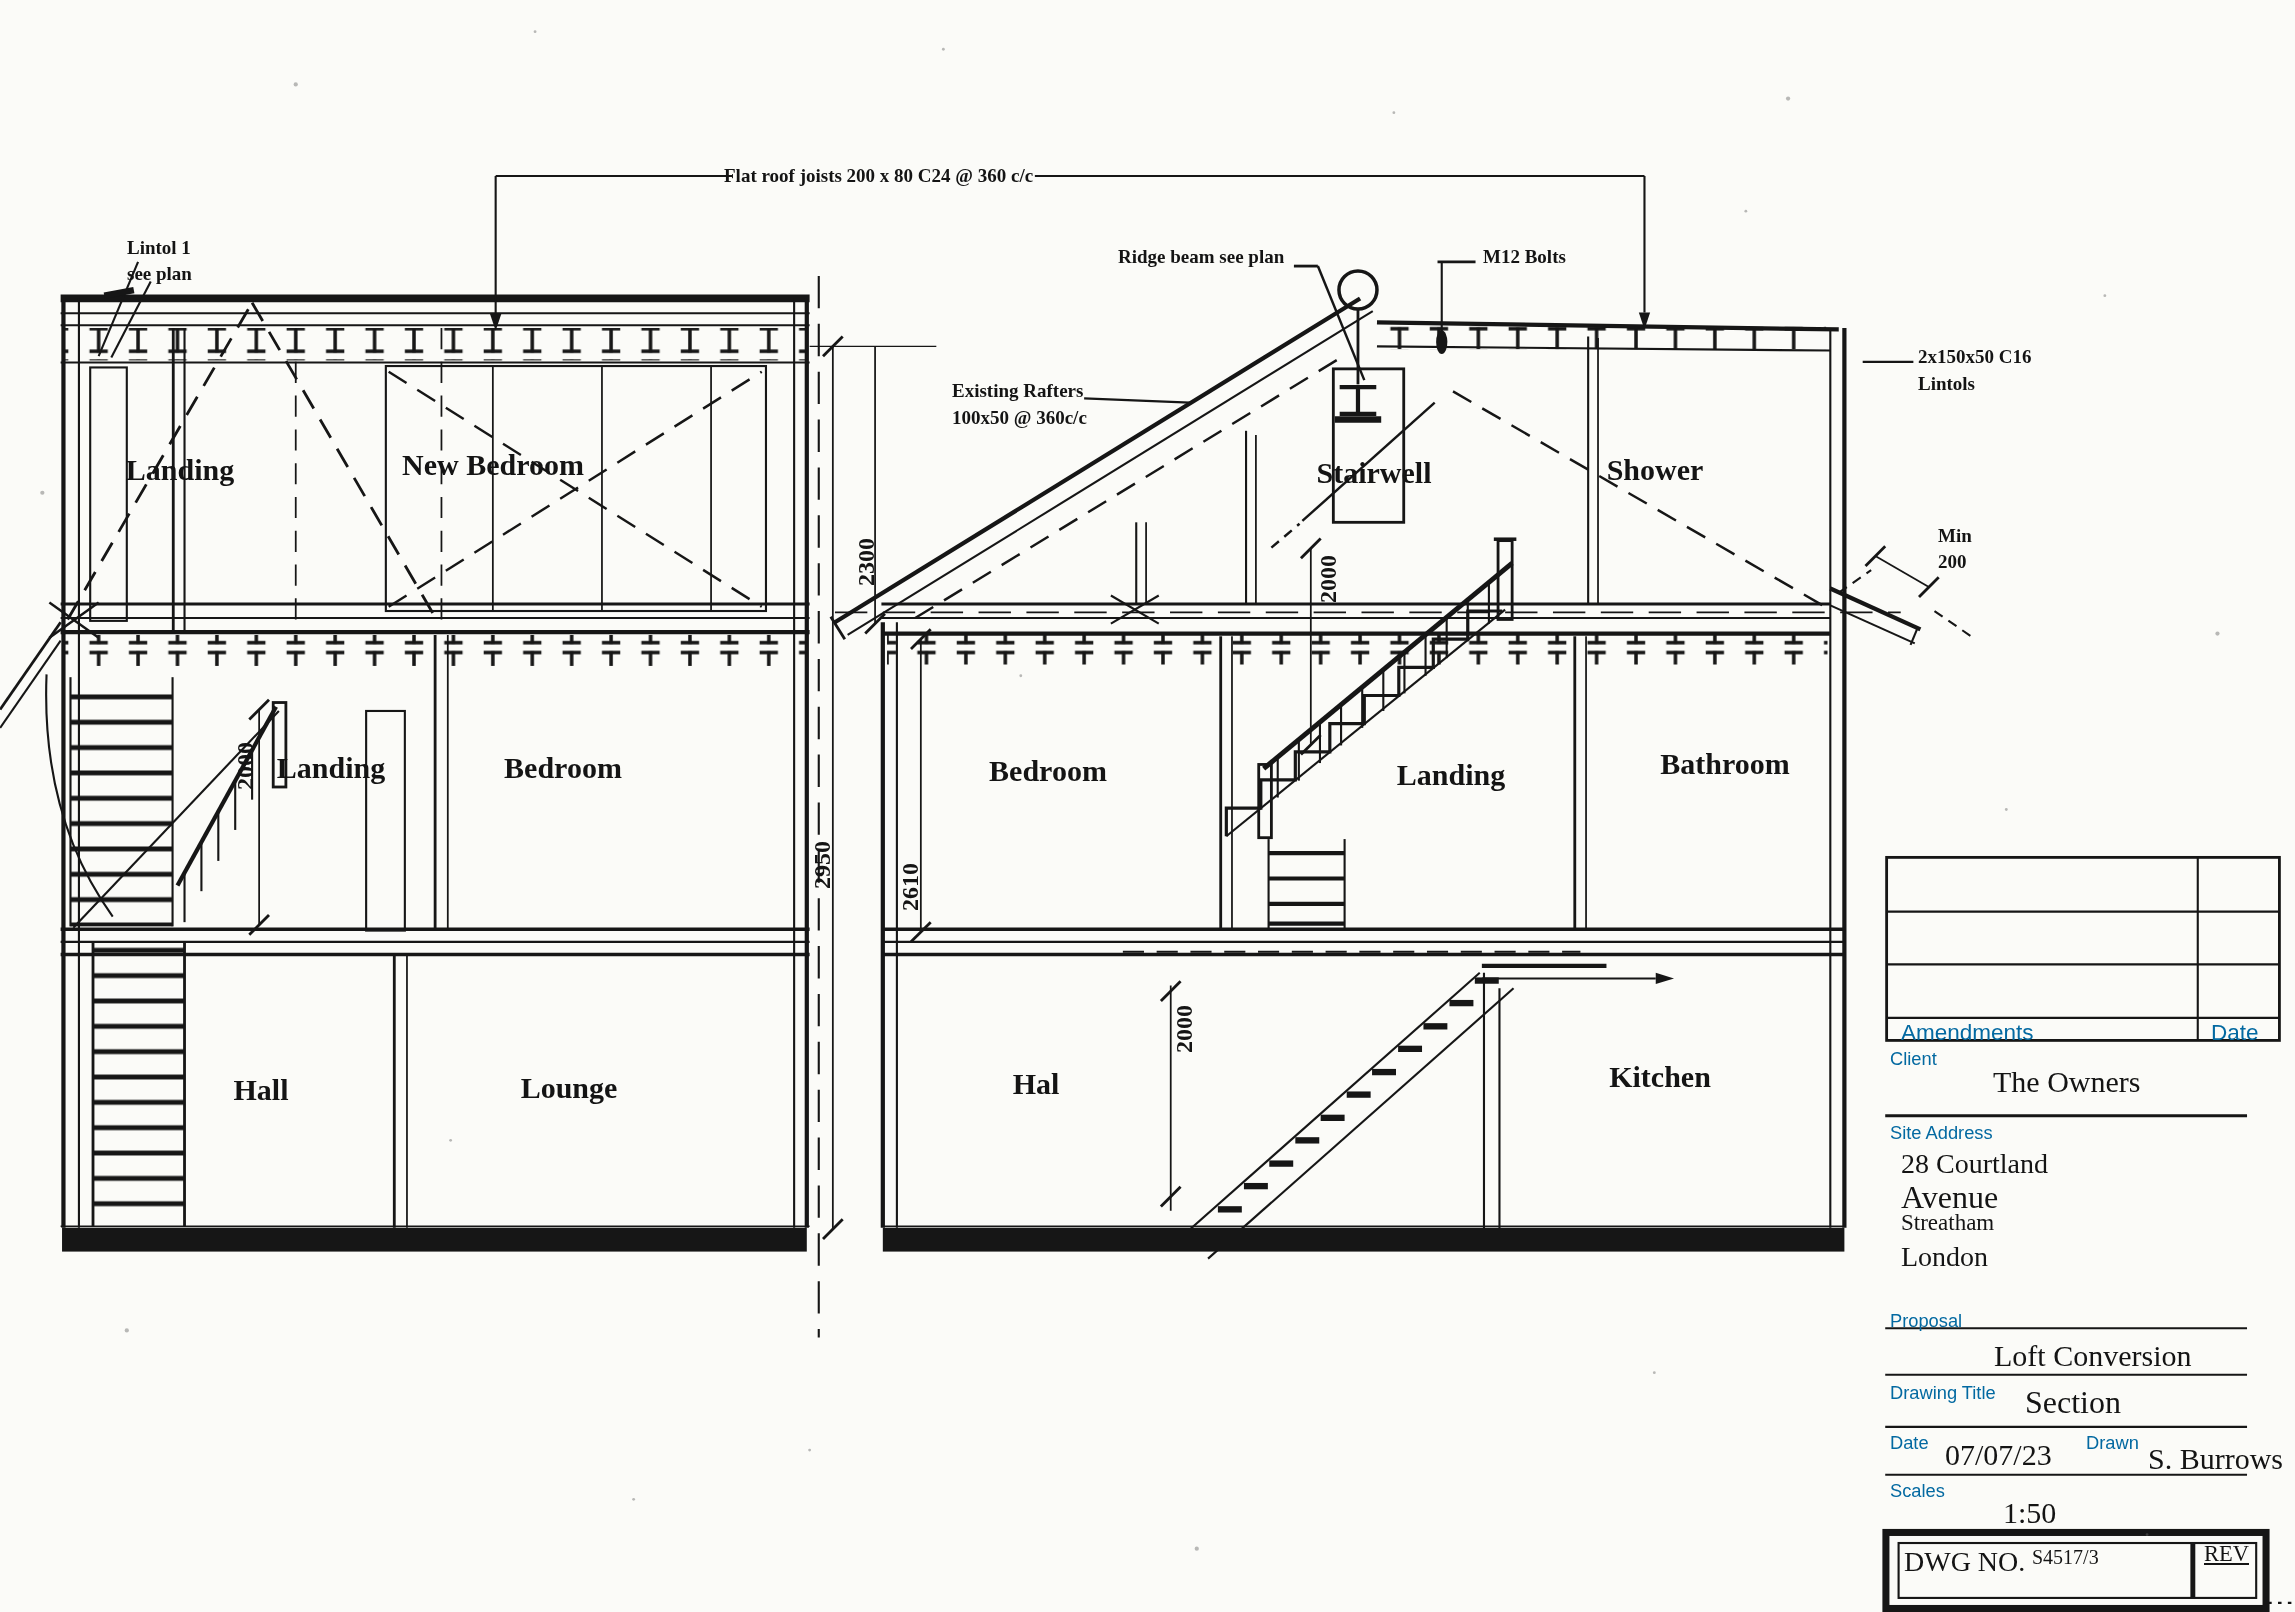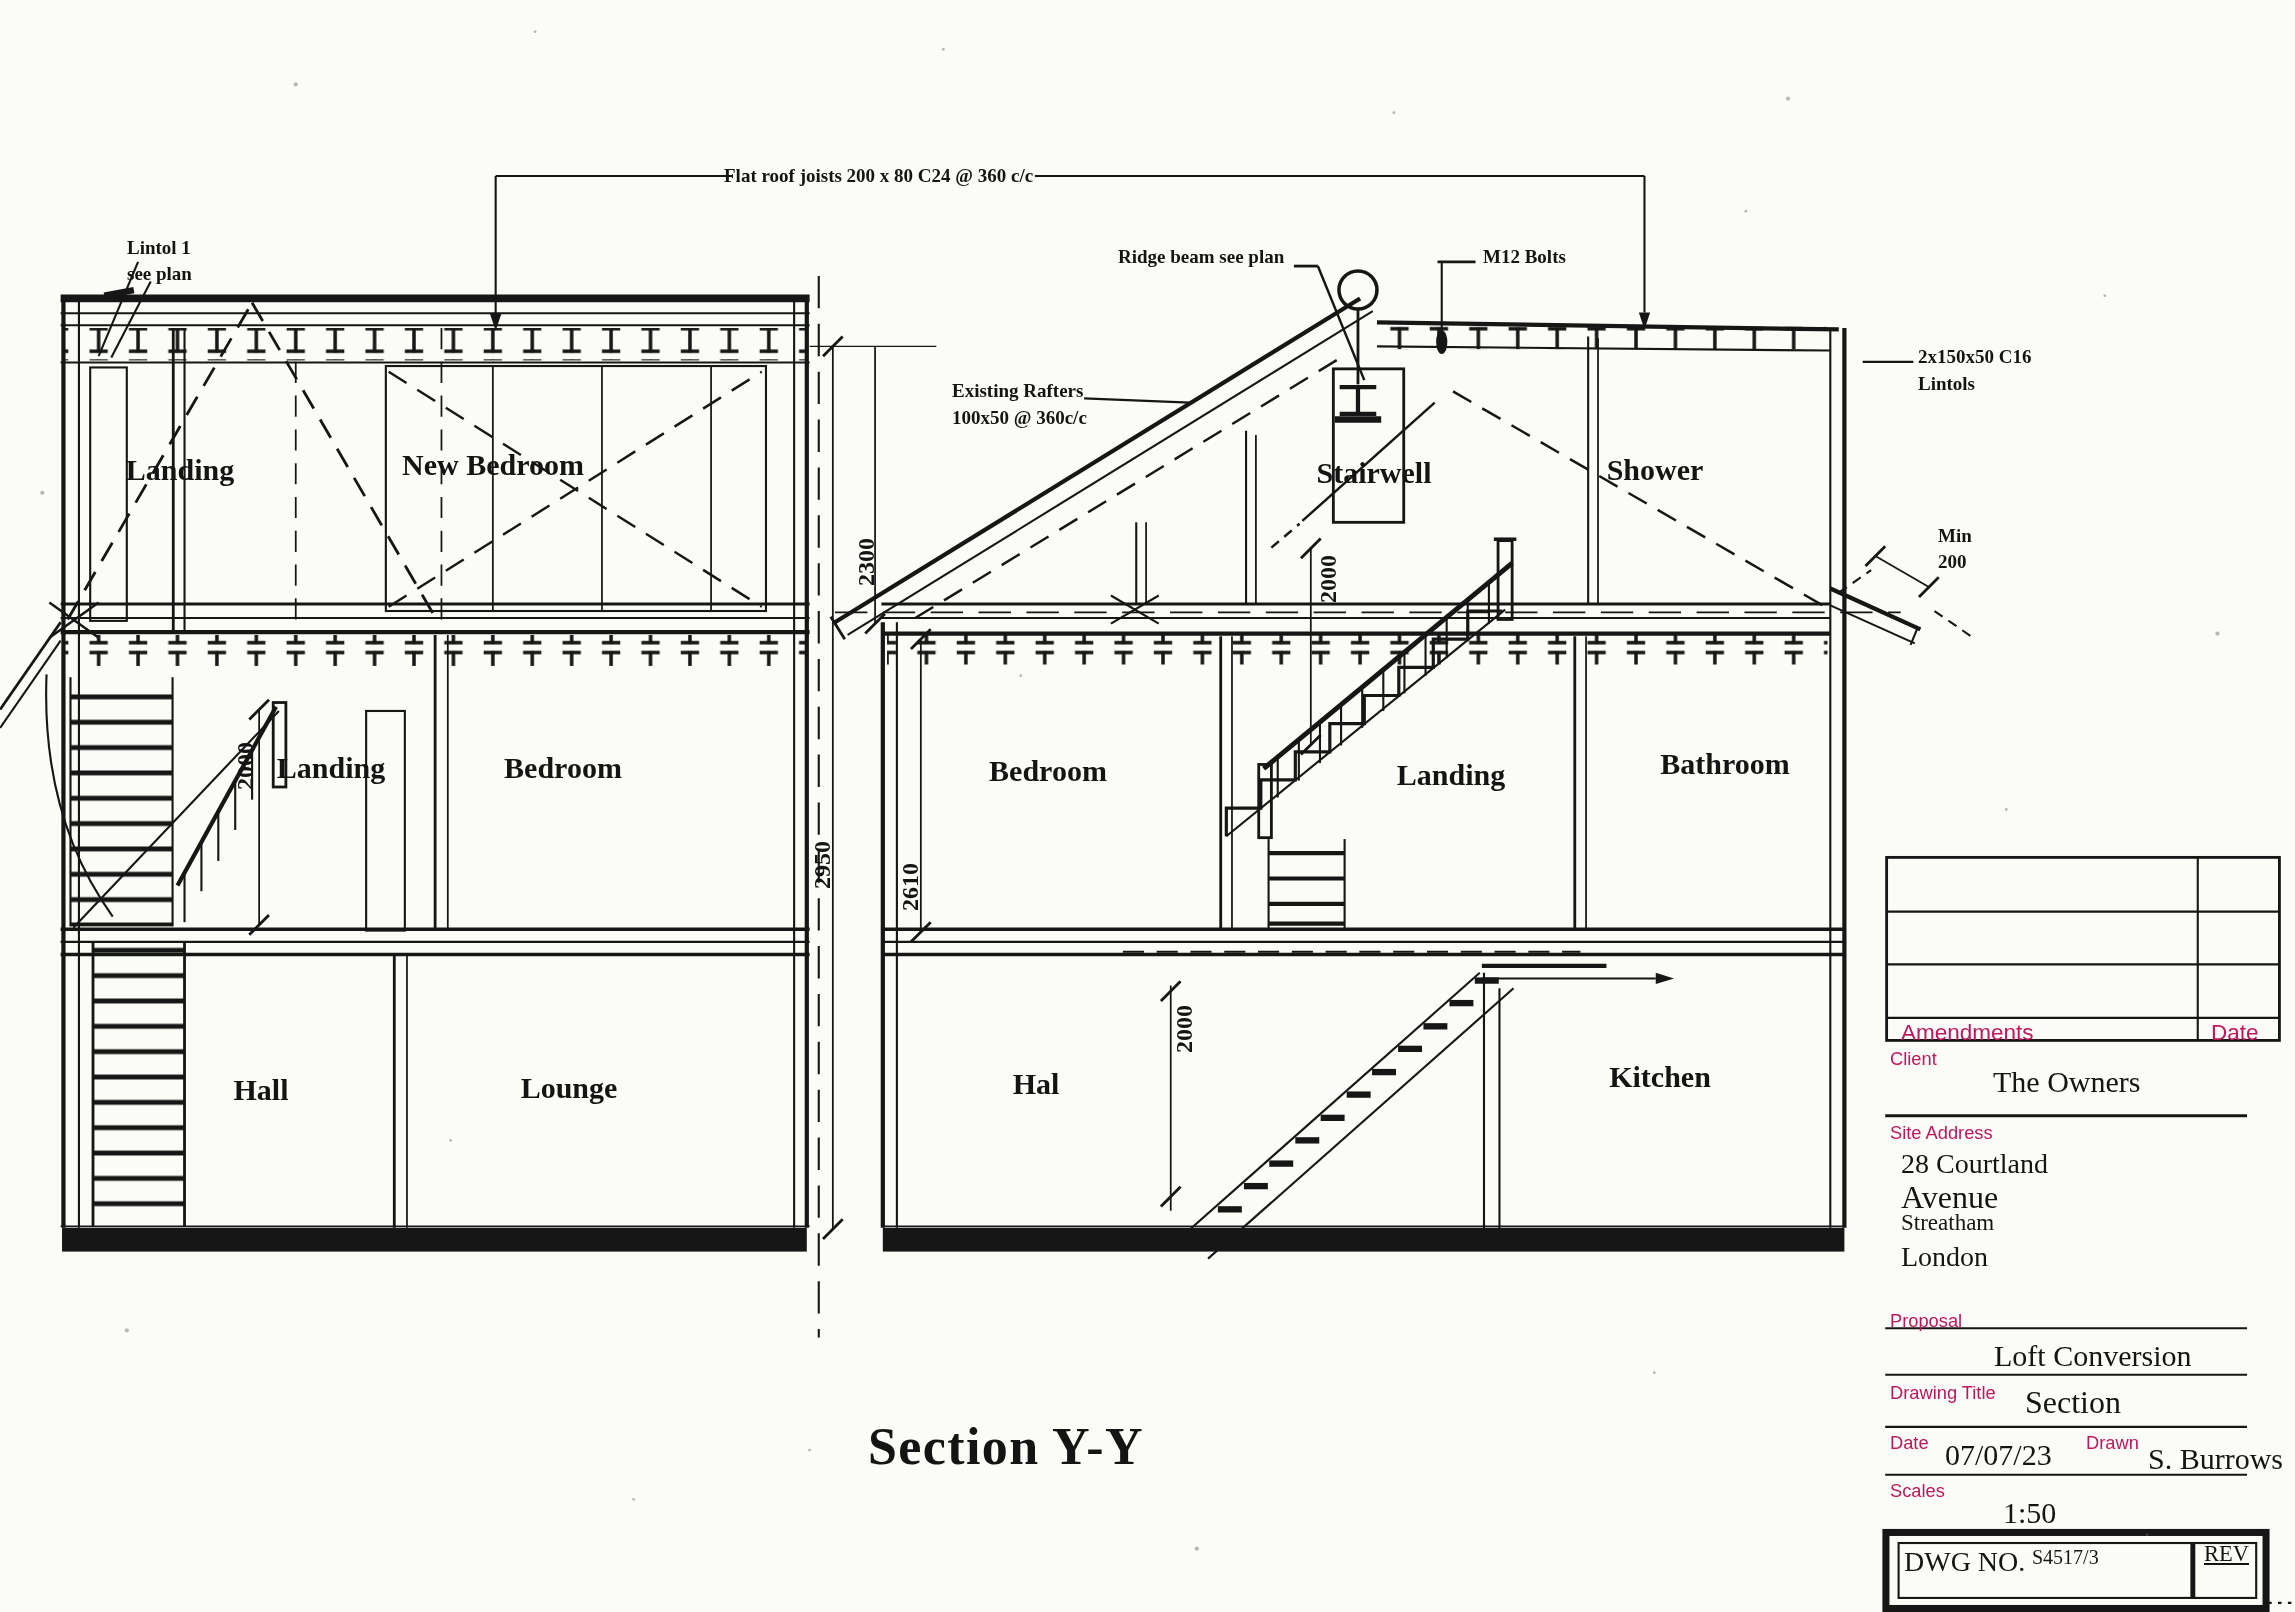--- a/index.html
+++ b/index.html
@@ -10,21 +10,21 @@
   .fl{fill:#161616;stroke:none;}
   .d1{stroke-dasharray:30 18;}
   .d2{stroke-dasharray:14 10;}
   .dd{stroke-dasharray:46 22;}
   .lbl{position:absolute;font-weight:bold;white-space:nowrap;color:#141414;}
   .c{transform:translate(-50%,-50%);}
   .room{font-size:30px;}
   .ann{font-size:19px;}
   .dim{font-size:24px;transform:translate(-50%,-50%) rotate(-90deg);}
   .sec-title{font-size:52px;letter-spacing:1.4px;}
-  .tb-label{position:absolute;font-family:"Liberation Sans",sans-serif;font-size:18.3px;color:#be185d;white-space:nowrap;text-align:center;}
+  .tb-label{position:absolute;font-family:"Liberation Sans",sans-serif;font-size:18.3px;color:#0369a1;white-space:nowrap;text-align:center;}
   .tb-big{position:absolute;font-weight:normal;white-space:nowrap;color:#141414;}
   .u{text-decoration:underline;}
 </style>
 </head>
 <body>
 
 <div class="sheet">
 
 <svg width="2295" height="1612" viewBox="0 0 3260 2290">
   <defs>
@@ -317,21 +317,20 @@
 <div class="lbl room c" style="left:569px;top:1088px">Lounge</div>
 
 <div class="lbl room c" style="left:1374px;top:473px">Stairwell</div>
 <div class="lbl room c" style="left:1655px;top:470px">Shower</div>
 <div class="lbl room c" style="left:1048px;top:771px">Bedroom</div>
 <div class="lbl room c" style="left:1451px;top:775px">Landing</div>
 <div class="lbl room c" style="left:1725px;top:764px">Bathroom</div>
 <div class="lbl room c" style="left:1036px;top:1084px">Hal</div>
 <div class="lbl room c" style="left:1660px;top:1077px">Kitchen</div>
 
-<div class="lbl sec-title" style="left:868px;top:1417px">Section Y-Y</div>
 
 <div class="lbl ann" style="left:724px;top:165px">Flat roof joists 200 x 80 C24 @ 360 c/c</div>
 <div class="lbl ann" style="left:127px;top:237px">Lintol 1</div>
 <div class="lbl ann" style="left:127px;top:263px">see plan</div>
 <div class="lbl ann" style="left:1118px;top:246px">Ridge beam see plan</div>
 <div class="lbl ann" style="left:1483px;top:246px">M12 Bolts</div>
 <div class="lbl ann" style="left:952px;top:380px">Existing Rafters</div>
 <div class="lbl ann" style="left:952px;top:407px">100x50 @ 360c/c</div>
 <div class="lbl ann" style="left:1918px;top:346px">2x150x50 C16</div>
 <div class="lbl ann" style="left:1918px;top:373px">Lintols</div>

